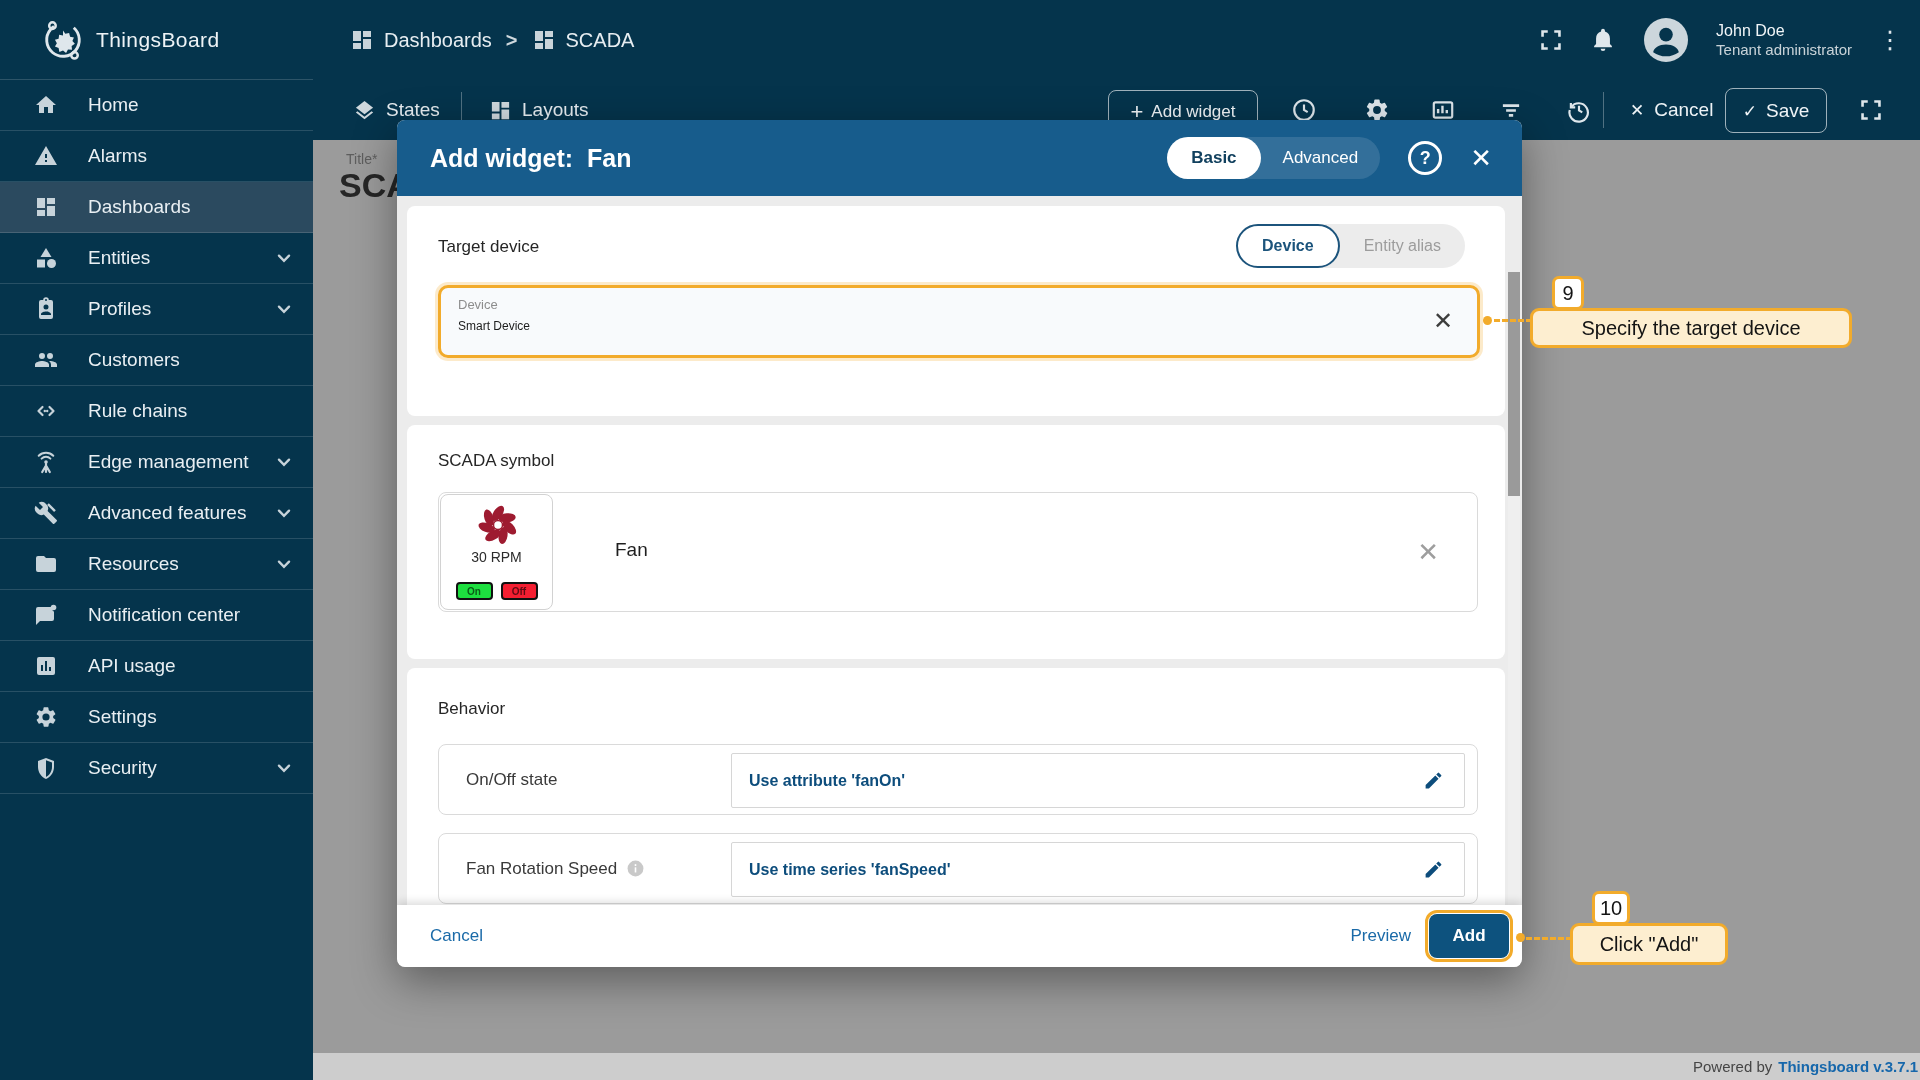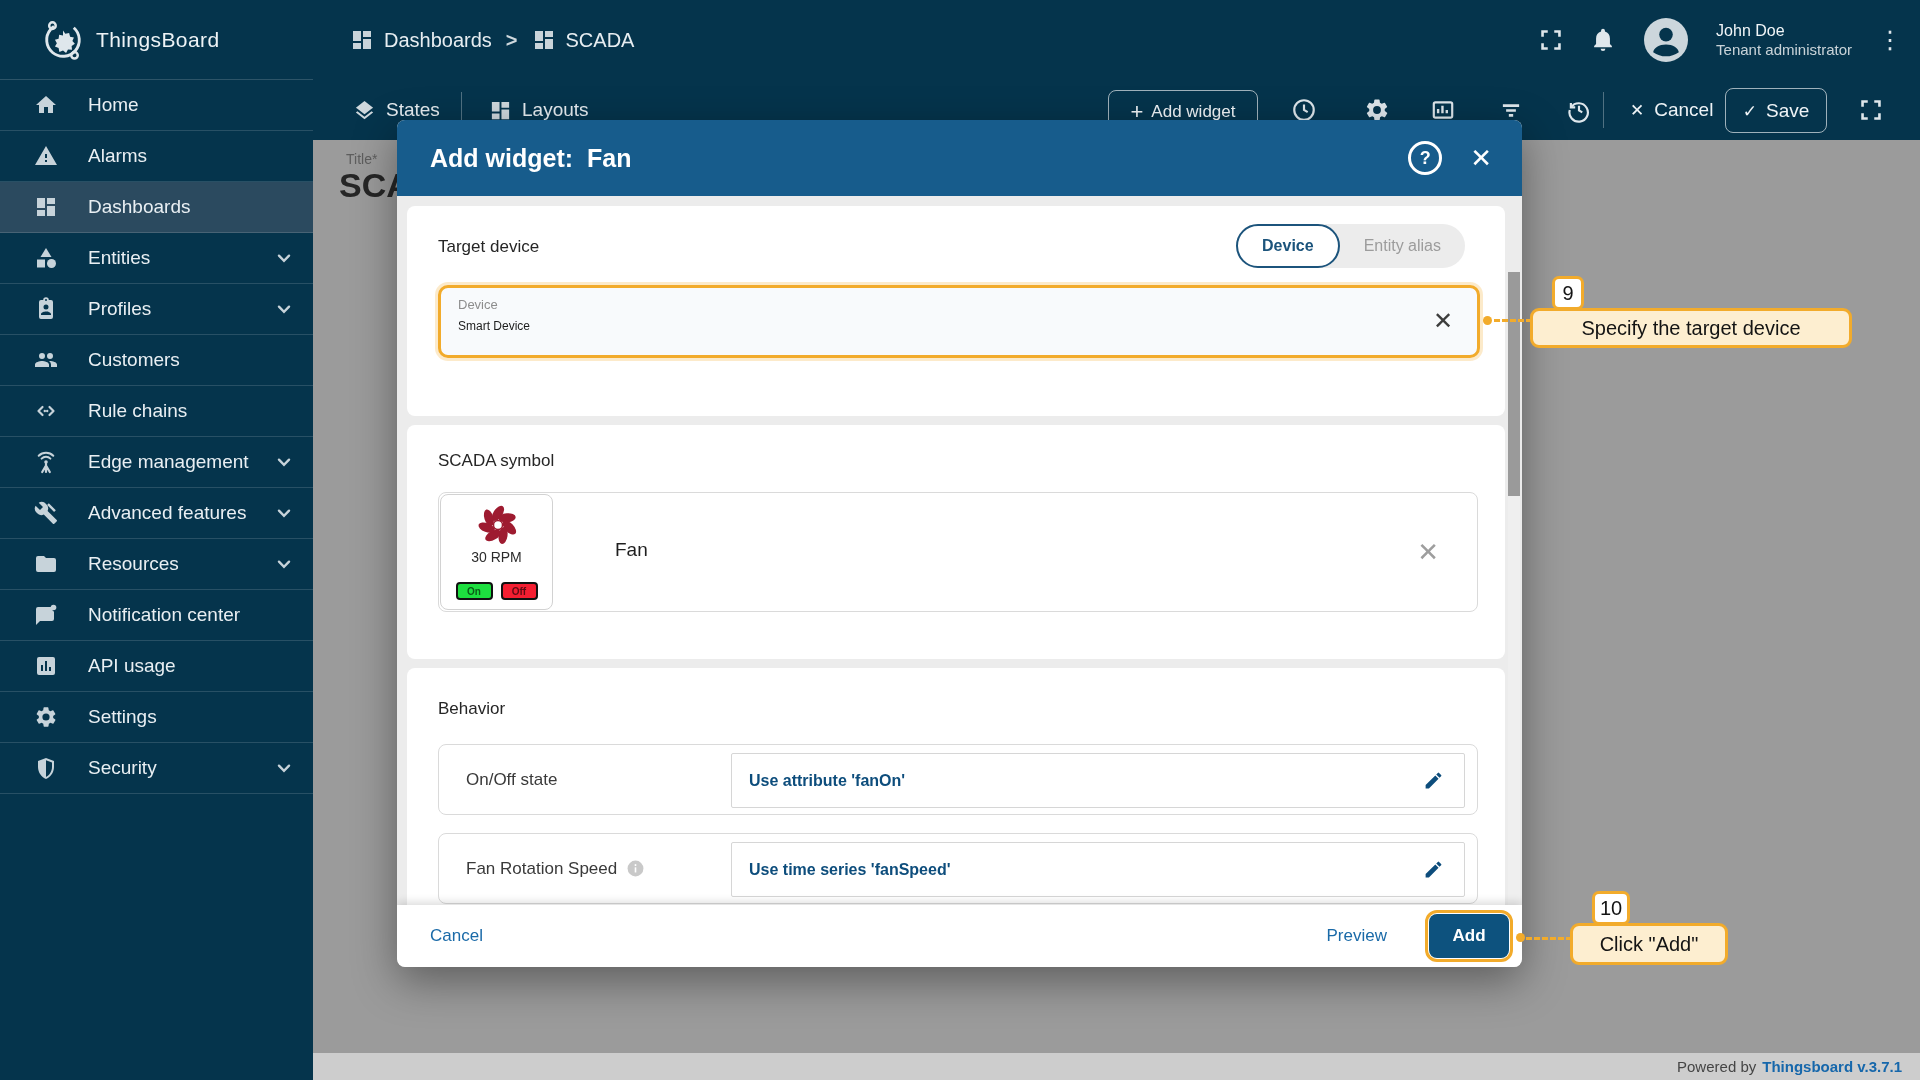--- a/index.html
+++ b/index.html
@@ -46,21 +46,21 @@
   .nav-item { position:relative; height:51px; display:flex; align-items:center; padding-left:34px; border-bottom:1px solid rgba(255,255,255,0.14); cursor:pointer; }
   .nav-item.active { background:#2b4a5f; }
   .nav-ic { width:24px; height:24px; color:#c7d3da; flex:0 0 auto; }
   .nav-label { color:#e9eff3; font-size:19px; font-weight:500; margin-left:30px; white-space:nowrap; }
   .nav-chev { position:absolute; right:18px; width:22px; height:22px; color:#c7d3da; }
 
   
   .backdrop { position:absolute; left:313px; top:140px; width:1607px; height:940px; background:#9b9b9b; z-index:5; }
   .canvas-title-label { position:absolute; left:33px; top:11px; font-size:14px; color:#5e5e5e; }
   .canvas-title-frag { position:absolute; left:26px; top:26px; font-size:34px; font-weight:700; color:#262626; width:58px; overflow:hidden; white-space:nowrap; }
-  .page-footer { position:absolute; left:313px; top:1053px; width:1607px; height:27px; background:#cdcdcd; z-index:6; display:flex; align-items:center; justify-content:flex-end; padding-right:18px; gap:6px; font-size:15px; }
+  .page-footer { position:absolute; left:313px; top:1053px; width:1607px; height:27px; background:#cdcdcd; z-index:6; display:flex; align-items:center; justify-content:flex-end; padding-right:2px; gap:6px; font-size:15px; }
   .pf-prefix { color:#454545; }
   .pf-link { color:#1667ab; font-weight:700; cursor:pointer; }
 
   
   .modal { position:absolute; left:397px; top:120px; width:1125px; height:847px; background:#ececec; border-radius:8px; box-shadow:0 14px 44px rgba(0,0,0,0.40); z-index:40; overflow:hidden; }
   .modal-header { position:absolute; left:0; top:0; width:100%; height:76px; background:#175c8c; display:flex; align-items:center; padding:0 30px 0 33px; }
   .modal-title { color:#fff; font-size:25px; font-weight:600; }
   .modal-title .wname { margin-left:14px; }
   .mh-right { margin-left:auto; display:flex; align-items:center; gap:28px; }
   .mode-toggle { display:flex; align-items:center; background:rgba(255,255,255,0.12); border-radius:21px; height:42px; }
@@ -106,21 +106,21 @@
   .beh-row1 { top:76px; } .beh-row2 { top:165px; }
   .beh-label { position:absolute; left:27px; top:0; height:100%; display:flex; align-items:center; gap:9px; font-size:17px; color:#3a3a3a; }
   .info-ic { width:19px; height:19px; }
   .beh-value { position:absolute; left:292px; top:8px; right:12px; height:55px; border:1.5px solid #d6d6d6; border-radius:2px; background:#fff; display:flex; align-items:center; padding:0 20px 0 17px; cursor:pointer; }
   .beh-value-text { font-size:16px; font-weight:700; color:#0d4d7c; }
   .pencil-ic { margin-left:auto; width:21px; height:21px; color:#0d4d7c; cursor:pointer; }
 
   
   .modal-footer { position:absolute; left:0; bottom:0; width:100%; height:62px; background:#fff; border-radius:0 0 8px 8px; box-shadow:0 -3px 9px rgba(0,0,0,0.14); display:flex; align-items:center; z-index:3; }
   .mf-cancel { margin-left:33px; color:#1a6aa8; font-size:17px; font-weight:500; cursor:pointer; }
-  .mf-right { margin-left:auto; display:flex; align-items:center; gap:42px; padding-right:13px; }
+  .mf-right { margin-left:auto; display:flex; align-items:center; gap:18px; padding-right:13px; }
   .mf-preview { color:#1a6aa8; font-size:17px; font-weight:500; cursor:pointer; }
   .mf-add { width:80px; height:44px; background:#0d527e; border:none; border-radius:8px; color:#fff; font-size:17px; font-weight:700; cursor:pointer; outline:3px solid #f2ab2b; outline-offset:1px; font-family:inherit; }
 
   
   .mscroll-track { position:absolute; right:2px; top:76px; width:12px; height:709px; background:#efefef; }
   .mscroll-thumb { position:absolute; right:2px; top:76px; width:12px; height:224px; background:#9a9a9a; cursor:grab; }
 
   
   .callout { position:absolute; z-index:60; }
   .co-num { background:#fff; border:3px solid #f2ab2b; border-radius:7px; display:flex; align-items:center; justify-content:center; font-size:20px; font-weight:500; color:#141414; }
@@ -358,20 +358,24 @@
     <span class="pf-prefix">Powered by</span>
     <span class="pf-link">Thingsboard v.3.7.1</span>
   </div>
 
   <section class="modal">
     <header class="modal-header">
       <div class="modal-title">
         <span>Add widget:</span><span class="wname">Fan</span>
       </div>
       <div class="mh-right">
+        <div class="mode-toggle">
+          <div class="mode-basic">Basic</div>
+          <div class="mode-advanced">Advanced</div>
+        </div>
         <div class="help-circle"></div>
         <div class="modal-close"></div>
       </div>
     </header>
 
     <div class="modal-body">
 
       <div class="card card1">
         <div class="sec-heading" style="top:31px">Target device</div>
         <div class="entity-toggle">

